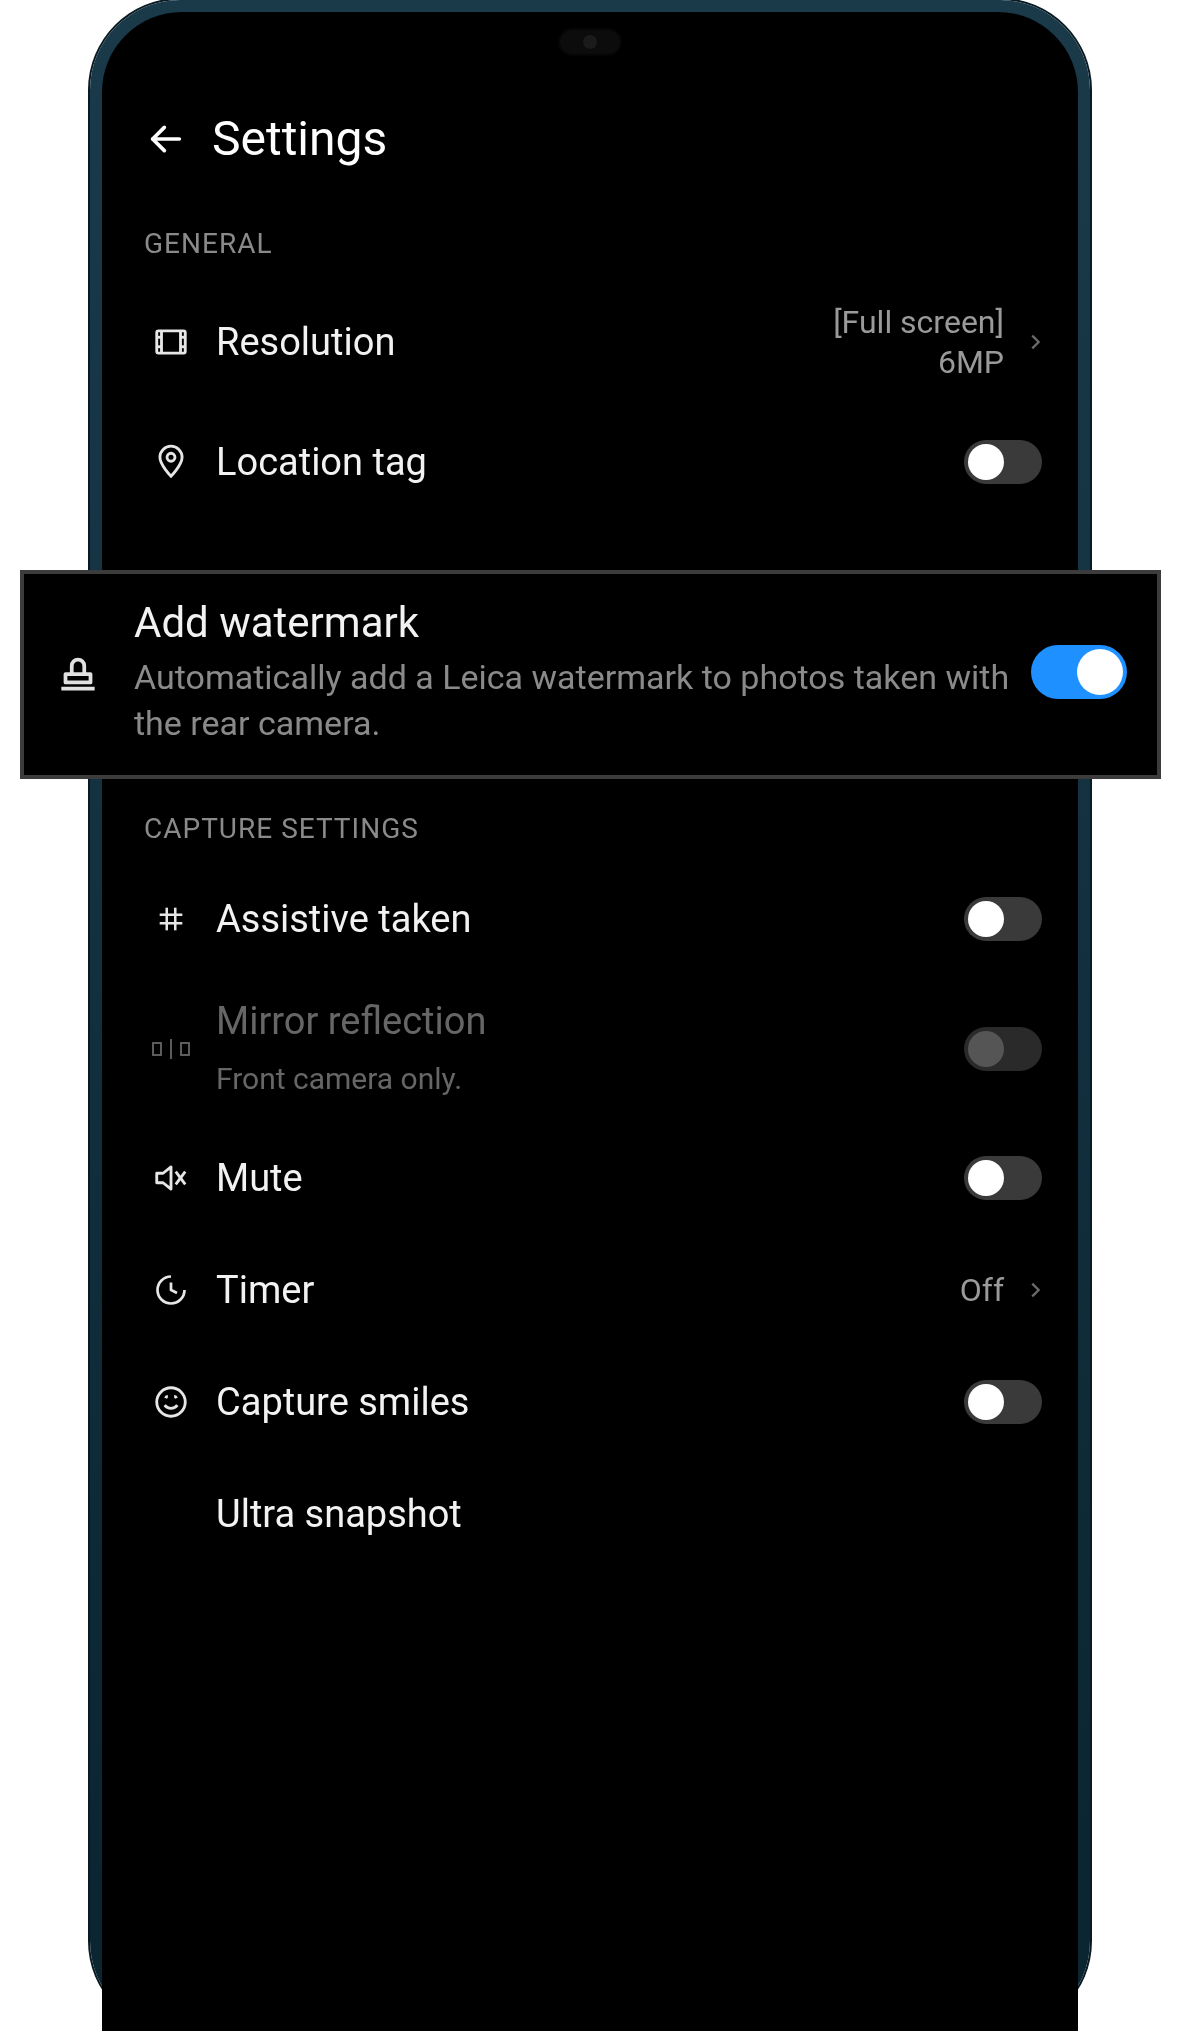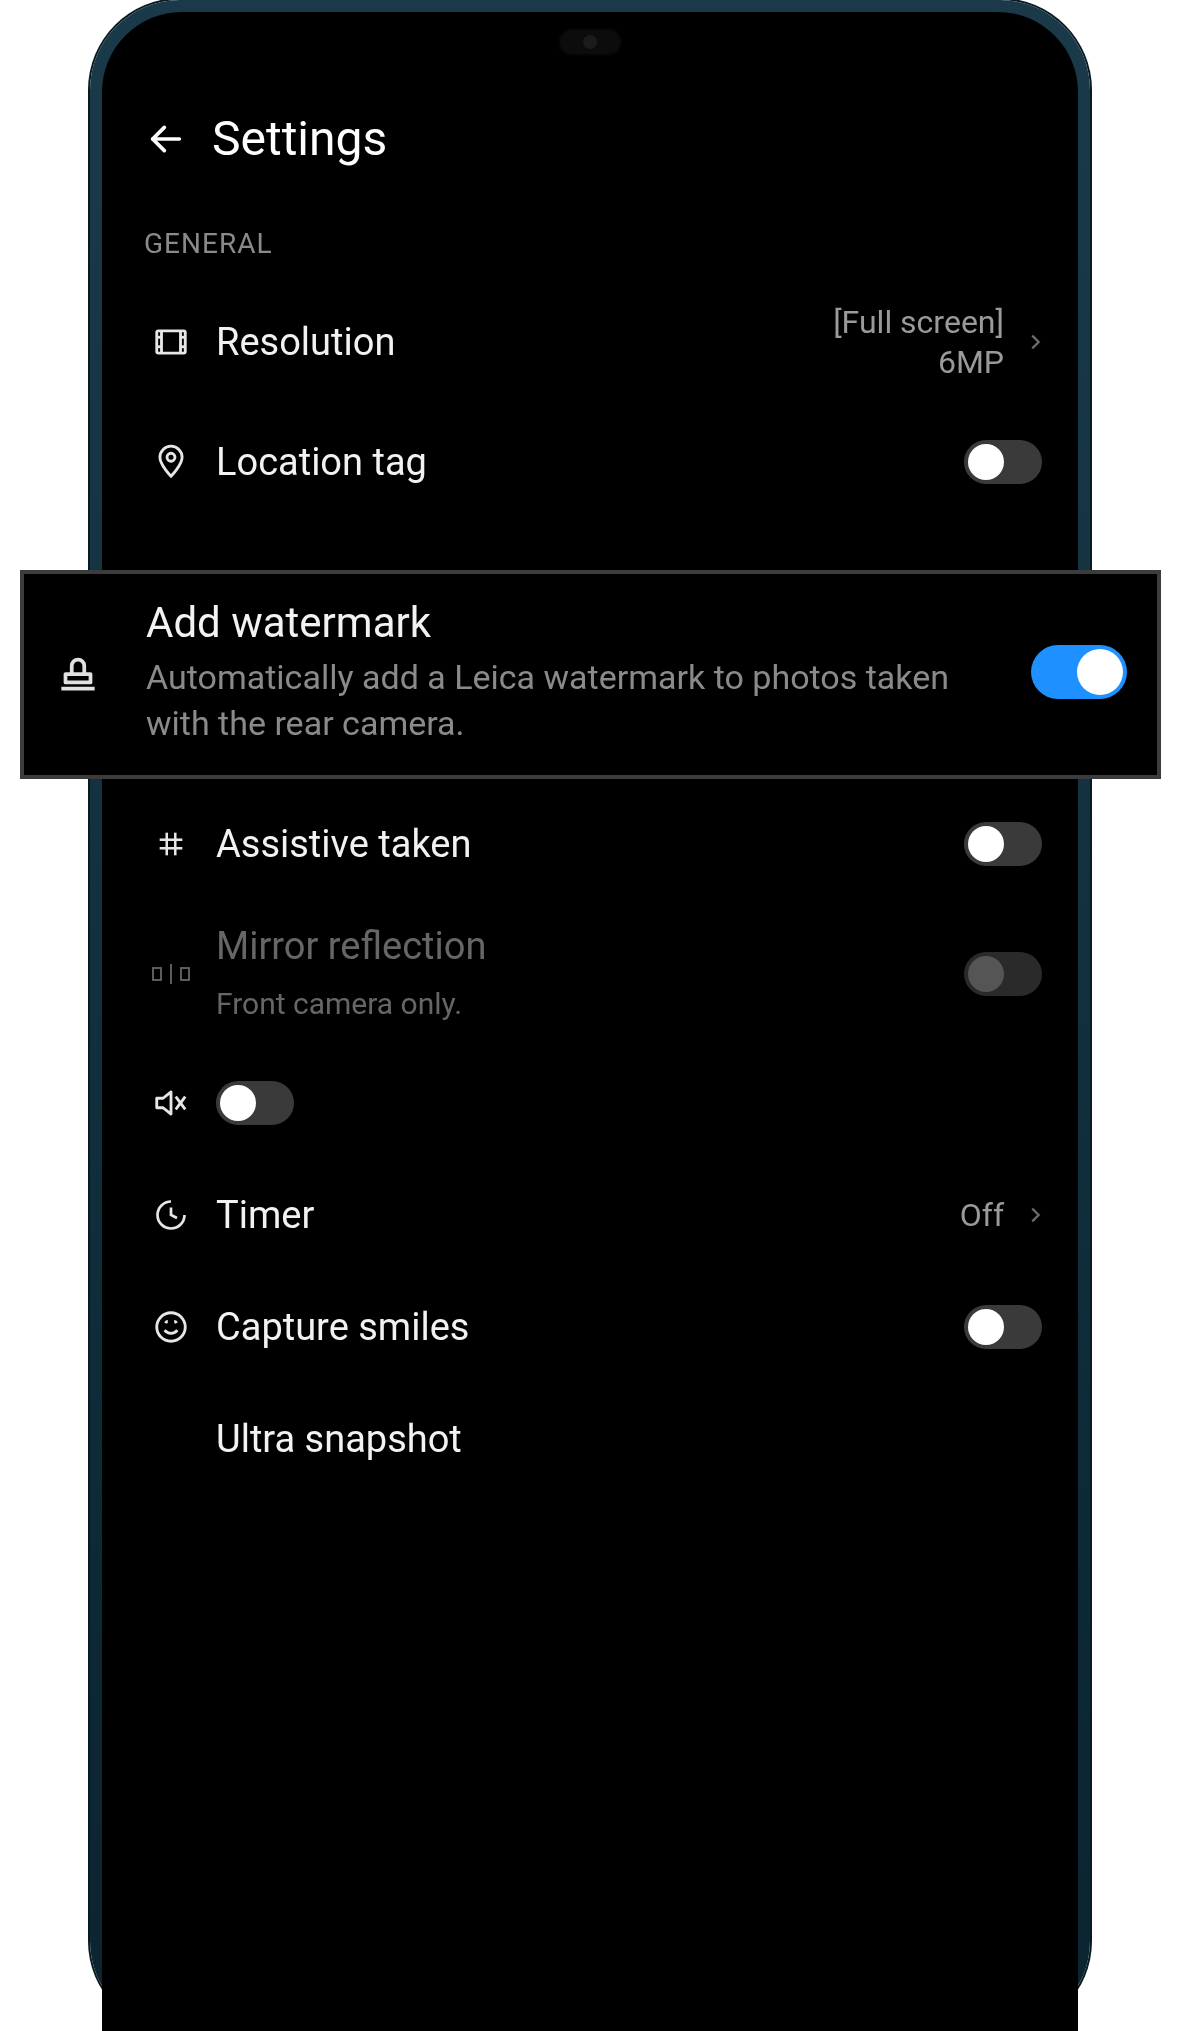--- a/index.html
+++ b/index.html
@@ -172,21 +172,20 @@
     left:20px;
     right:20px;
     top:570px;
     background:#000;
     border:4px solid #3c3c3c;
     padding:24px 22px 28px 22px;
     display:flex;
     align-items:center;
     z-index:10;
     box-sizing:border-box;
-    gap:12px;
   }
   .callout .c-icon{
     width:64px;min-width:64px;
     display:flex;align-items:center;justify-content:center;
     color:#e0e0e0;
     margin-right:24px;
   }
   .callout .c-texts{flex:1;}
   .callout .c-title{
     font-size:42px;color:#f2f2f2;margin-bottom:8px;
@@ -253,20 +252,21 @@
             </svg>
           </div>
           <div class="texts">
             <div class="label">Location tag</div>
           </div>
           <div class="toggle"></div>
         </div>
 
         <div style="height:270px"></div>
 
+        <div class="section-label">CAPTURE SETTINGS</div>
 
         <div class="row">
           <div class="icon">
             <svg width="34" height="34" viewBox="0 0 24 24" fill="none" stroke="currentColor" stroke-width="1.8">
               <line x1="4" y1="9" x2="20" y2="9"></line>
               <line x1="4" y1="15" x2="20" y2="15"></line>
               <line x1="9" y1="4" x2="9" y2="20"></line>
               <line x1="15" y1="4" x2="15" y2="20"></line>
             </svg>
           </div>
@@ -291,20 +291,23 @@
           <div class="toggle disabled"></div>
         </div>
 
         <div class="row">
           <div class="icon">
             <svg width="38" height="38" viewBox="0 0 24 24" fill="none" stroke="currentColor" stroke-width="1.8" stroke-linejoin="round">
               <polygon points="3 9 7 9 12 5 12 19 7 15 3 15 3 9"></polygon>
               <line x1="15" y1="8" x2="21" y2="16"></line>
               <line x1="21" y1="8" x2="15" y2="16"></line>
             </svg>
+          </div>
+          <div class="texts">
+            <div class="label">Mute</div>
           </div>
           <div class="toggle"></div>
         </div>
 
         <div class="row">
           <div class="icon">
             <svg width="36" height="36" viewBox="0 0 24 24" fill="none" stroke="currentColor" stroke-width="1.8">
               <path d="M12 3 A9 9 0 1 0 21 12"></path>
               <polyline points="12 7 12 12 16 14"></polyline>
             </svg>

